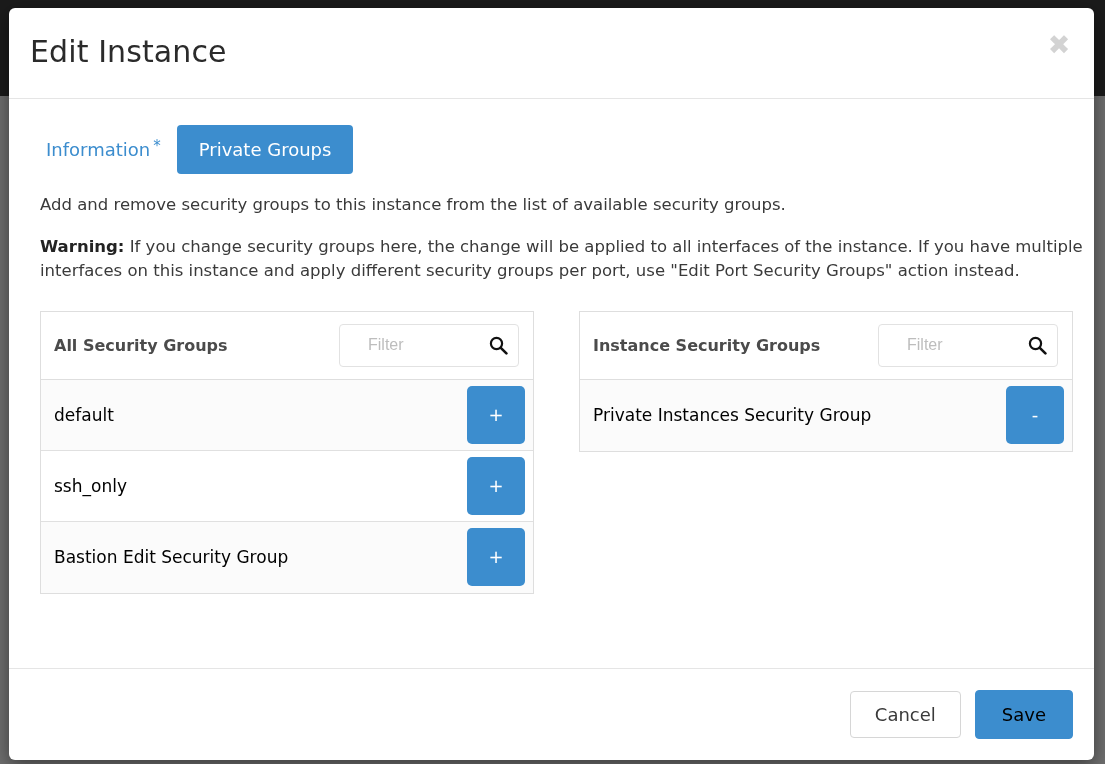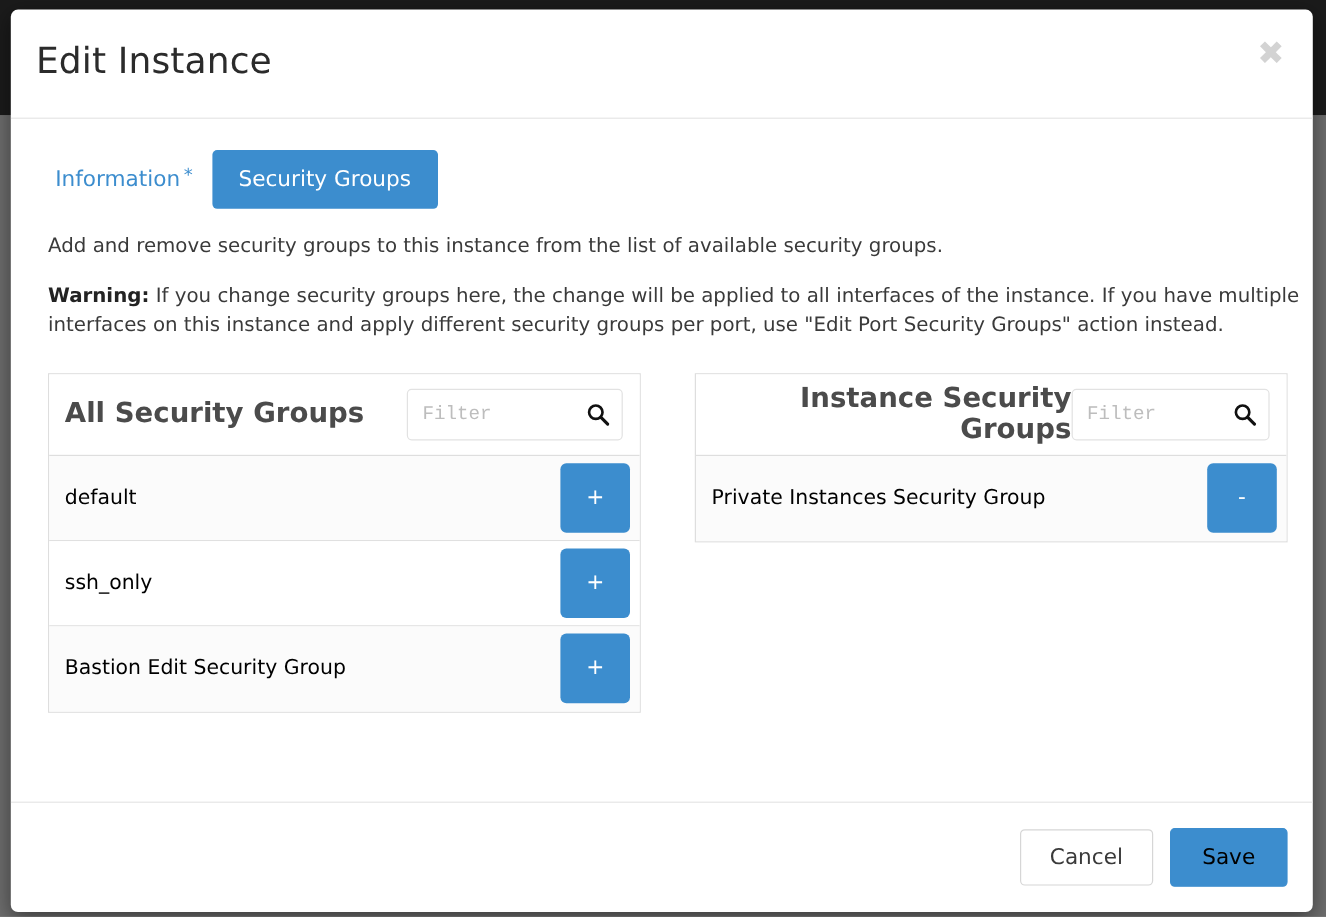--- a/index.html
+++ b/index.html
@@ -146,40 +146,39 @@
   .panel-head {
     display: flex;
     align-items: center;
     justify-content: space-between;
     height: 68px;
     padding: 0 14px 0 13px;
     border-bottom: 1px solid #dedede;
     background: #ffffff;
   }
   .panel-title {
-    font-size: 23px;
+    font-size: 16px;
     color: #4b4b4b;
     font-weight: 600;
-    text-align: right;
   }
   .filter-wrap {
     position: relative;
     width: 180px;
     height: 43px;
   }
   .filter-input {
     width: 100%;
     height: 100%;
     border: 1px solid #e2e2e2;
     border-radius: 4px;
-    padding: 0 40px 0 12px;
+    padding: 0 40px 0 28px;
     font-size: 16px;
     color: #8b5cf6;
     background: #fff;
-    font-family: Liberation Mono, monospace;
+    font-family: Liberation Sans, sans-serif;
     outline: none;
   }
   .filter-input::placeholder { color: #bdbdbd; }
   .search-icon {
     position: absolute;
     right: 11px;
     top: 50%;
     transform: translateY(-50%);
     width: 20px;
     height: 20px;
@@ -259,21 +258,21 @@
     <button class="close-btn">✖</button>
   </div>
 
   <div class="modal-body">
 
     <div class="tabs">
       <a class="tab tab-inactive">
         <span>Information</span>
           <span class="req">*</span>
       </a>
-      <a class="tab tab-active">Security Groups</a>
+      <a class="tab tab-active">Private Groups</a>
     </div>
 
     <p class="desc">Add and remove security groups to this instance from the list of available security groups.</p>
 
     <p class="warning">
       <b>Warning:</b><span> If you change security groups here, the change will be applied to all interfaces of the instance. If you have multiple interfaces on this instance and apply different security groups per port, use "Edit Port Security Groups" action instead.</span>
     </p>
 
     <div class="panels">
 

